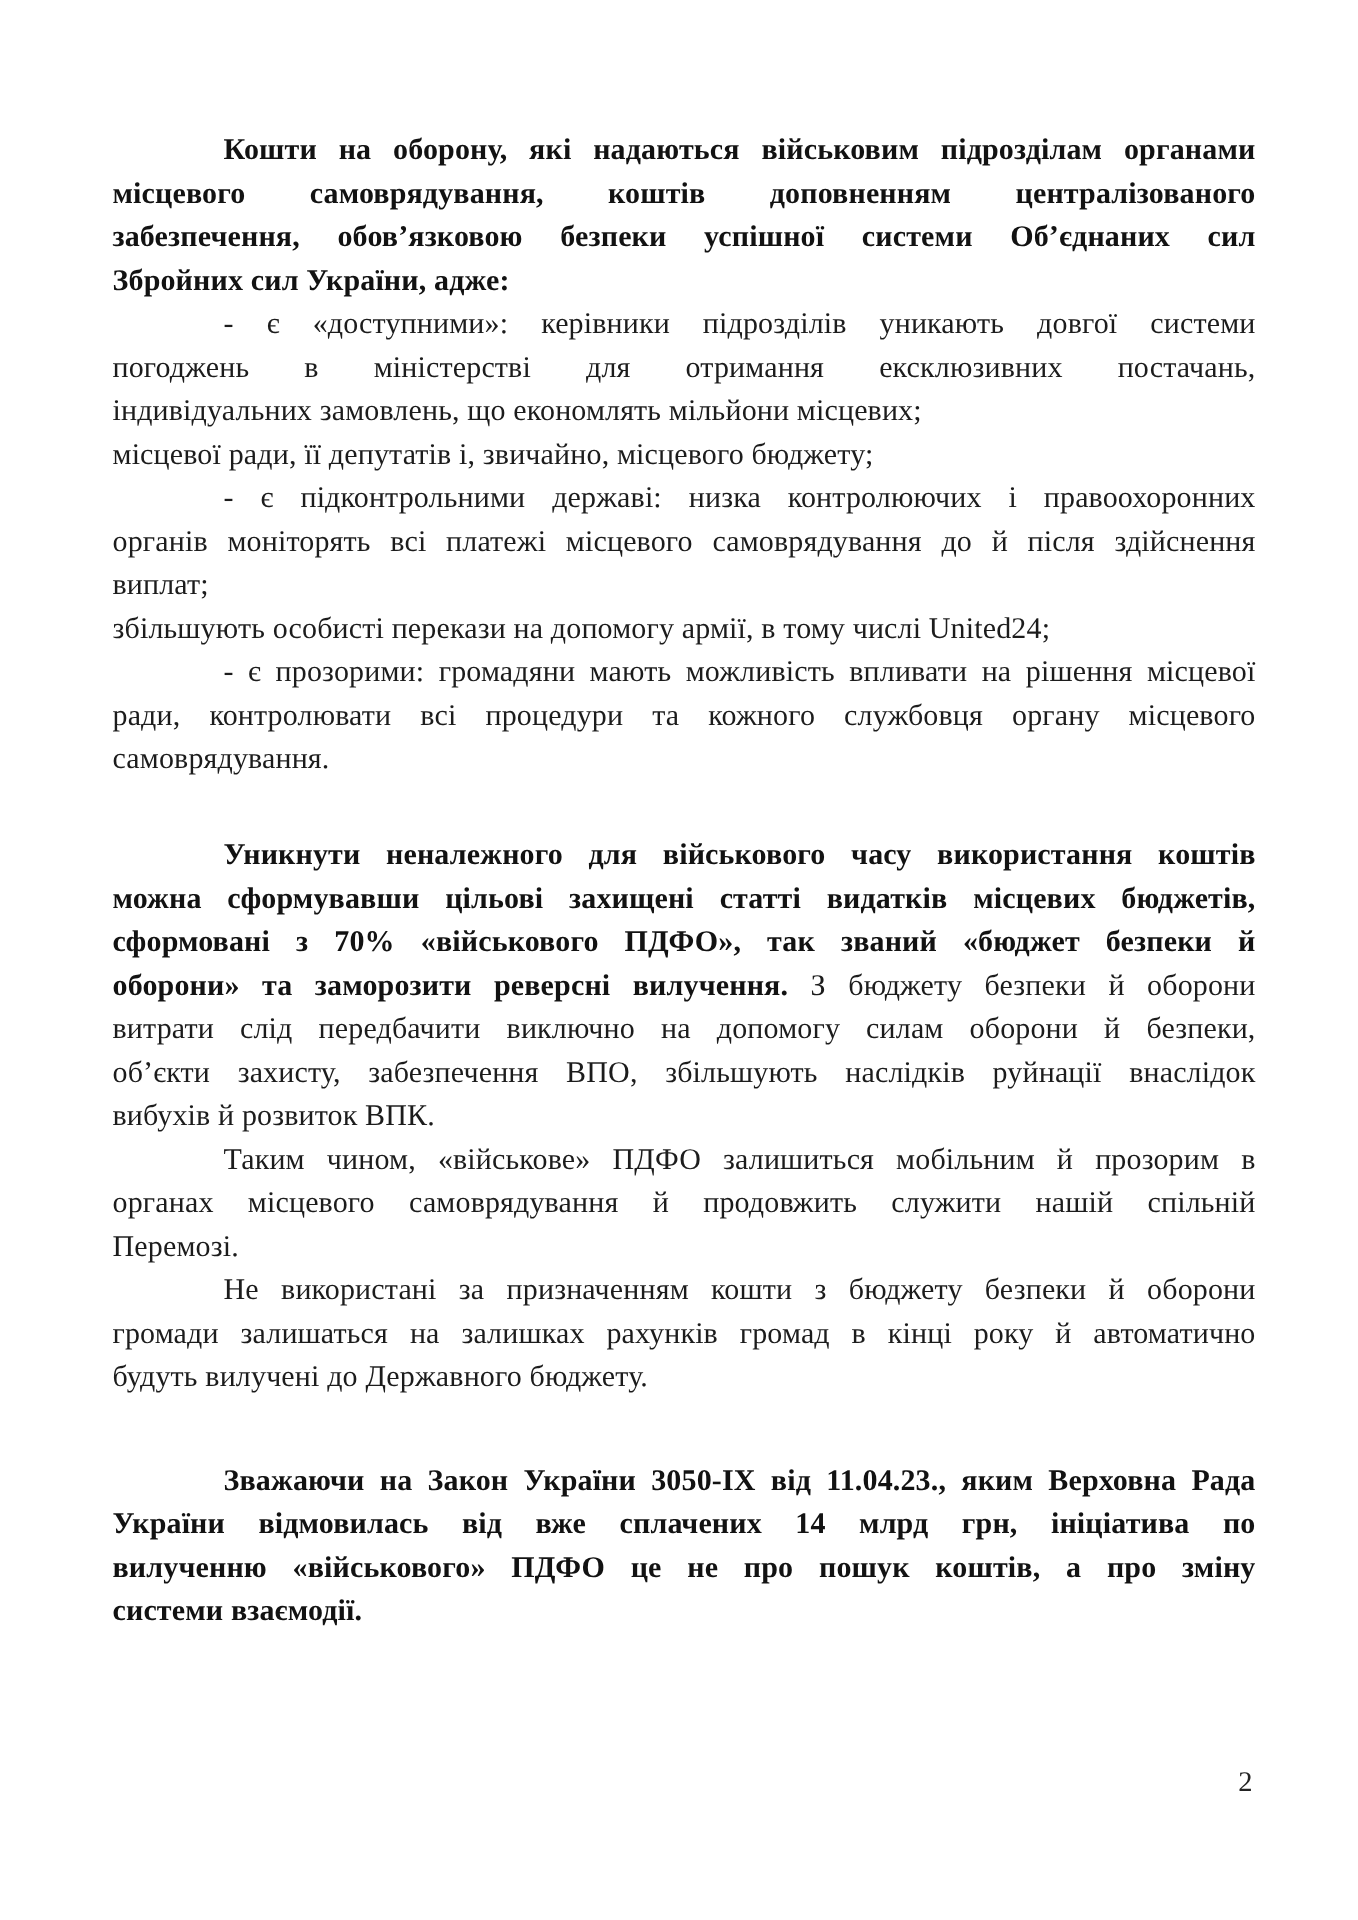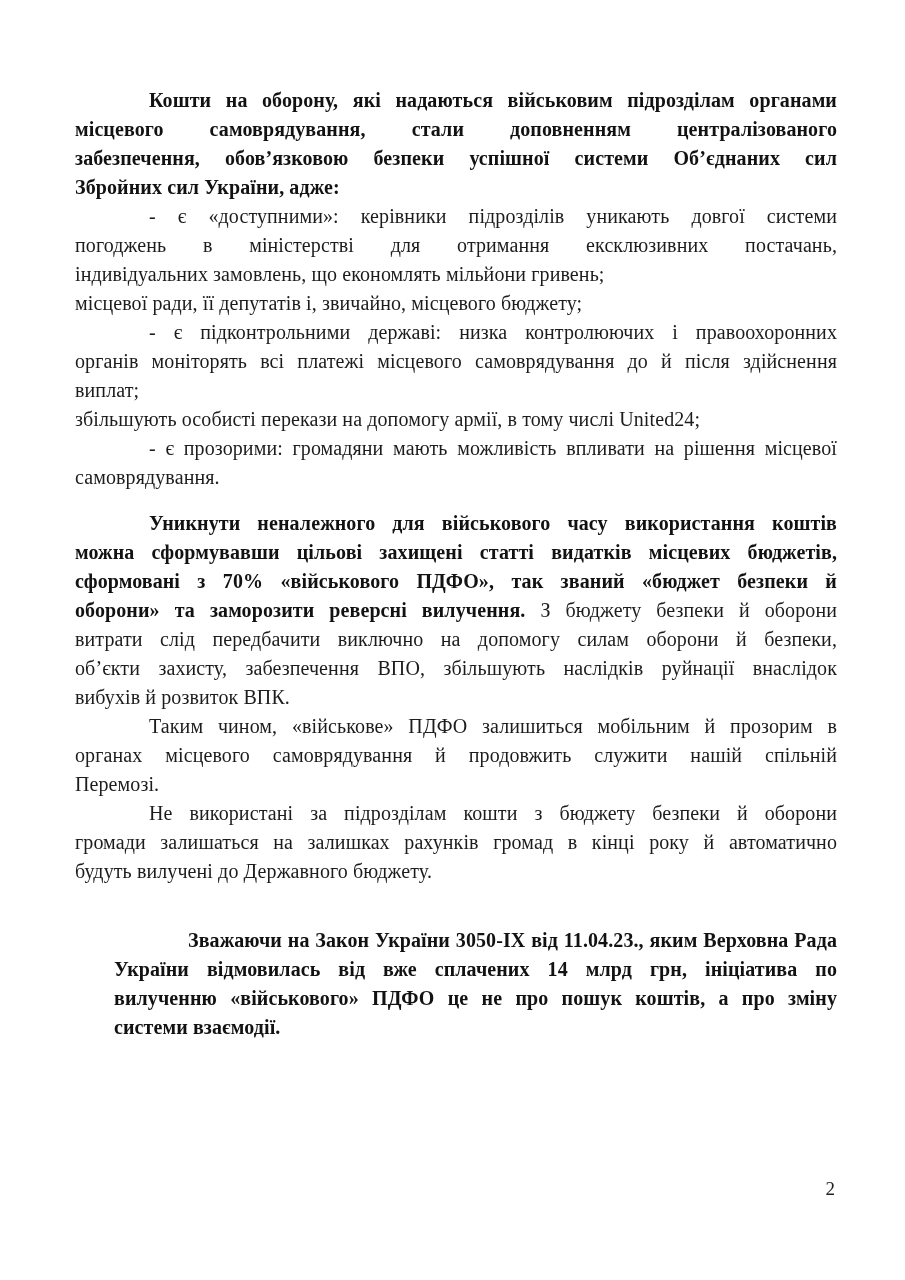--- a/index.html
+++ b/index.html
@@ -19,25 +19,24 @@
   .doc-body {
     position: absolute;
     top: 86px;
     left: 75px;
     width: 762px;
   }
   .para {
     margin: 0;
   }
   .para.gap {
-    margin-top: 17px;
+    margin-top: 35px;
   }
   .para.gap-lg {
     margin-top: 40px;
-    margin-left: 39px;
   }
   .line {
     font-size: 20px;
     line-height: 29px;
     text-align: justify;
     text-align-last: justify;
     letter-spacing: 0.1px;
   }
   .line.first {
     text-indent: 74px;
@@ -57,60 +56,61 @@
     color: #222222;
   }
 </style>
 </head>
 <body>
 
 <div class="page">
   <div class="doc-body">
       <div class="para">
         <div class="line first"><span class="seg bold">Кошти на оборону, які надаються військовим підрозділам органами</span></div>
-        <div class="line"><span class="seg bold">місцевого самоврядування, стали доповненням централізованого</span></div>
+        <div class="line"><span class="seg bold">місцевого самоврядування, коштів доповненням централізованого</span></div>
         <div class="line"><span class="seg bold">забезпечення, обов’язковою безпеки успішної системи Об’єднаних сил</span></div>
         <div class="line last"><span class="seg bold">Збройних сил України, адже:</span></div>
       </div>
       <div class="para">
         <div class="line first"><span class="seg">- є «доступними»: керівники підрозділів уникають довгої системи</span></div>
         <div class="line"><span class="seg">погоджень в міністерстві для отримання ексклюзивних постачань,</span></div>
-        <div class="line last"><span class="seg">індивідуальних замовлень, що економлять мільйони гривень;</span></div>
+        <div class="line last"><span class="seg">індивідуальних замовлень, що економлять мільйони місцевих;</span></div>
       </div>
       <div class="para">
         <div class="line last"><span class="seg">місцевої ради, її депутатів і, звичайно, місцевого бюджету;</span></div>
       </div>
       <div class="para">
         <div class="line first"><span class="seg">- є підконтрольними державі: низка контролюючих і правоохоронних</span></div>
         <div class="line"><span class="seg">органів моніторять всі платежі місцевого самоврядування до й після здійснення</span></div>
         <div class="line last"><span class="seg">виплат;</span></div>
       </div>
       <div class="para">
         <div class="line last"><span class="seg">збільшують особисті перекази на допомогу армії, в тому числі United24;</span></div>
       </div>
       <div class="para">
         <div class="line first"><span class="seg">- є прозорими: громадяни мають можливість впливати на рішення місцевої</span></div>
+        <div class="line"><span class="seg">ради, контролювати всі процедури та кожного службовця органу місцевого</span></div>
         <div class="line last"><span class="seg">самоврядування.</span></div>
       </div>
       <div class="para gap">
         <div class="line first"><span class="seg bold">Уникнути неналежного для військового часу використання коштів</span></div>
         <div class="line"><span class="seg bold">можна сформувавши цільові захищені статті видатків місцевих бюджетів,</span></div>
         <div class="line"><span class="seg bold">сформовані з 70% «військового ПДФО», так званий «бюджет безпеки й</span></div>
         <div class="line"><span class="seg bold">оборони» та заморозити реверсні вилучення.</span><span class="seg"> З бюджету безпеки й оборони</span></div>
         <div class="line"><span class="seg">витрати слід передбачити виключно на допомогу силам оборони й безпеки,</span></div>
         <div class="line"><span class="seg">об’єкти захисту, забезпечення ВПО, збільшують наслідків руйнації внаслідок</span></div>
         <div class="line last"><span class="seg">вибухів й розвиток ВПК.</span></div>
       </div>
       <div class="para">
         <div class="line first"><span class="seg">Таким чином, «військове» ПДФО залишиться мобільним й прозорим в</span></div>
         <div class="line"><span class="seg">органах місцевого самоврядування й продовжить служити нашій спільній</span></div>
         <div class="line last"><span class="seg">Перемозі.</span></div>
       </div>
       <div class="para">
-        <div class="line first"><span class="seg">Не використані за підрозділам кошти з бюджету безпеки й оборони</span></div>
+        <div class="line first"><span class="seg">Не використані за призначенням кошти з бюджету безпеки й оборони</span></div>
         <div class="line"><span class="seg">громади залишаться на залишках рахунків громад в кінці року й автоматично</span></div>
         <div class="line last"><span class="seg">будуть вилучені до Державного бюджету.</span></div>
       </div>
       <div class="para gap-lg">
         <div class="line first"><span class="seg bold">Зважаючи на Закон України 3050-IX від 11.04.23., яким Верховна Рада</span></div>
         <div class="line"><span class="seg bold">України відмовилась від вже сплачених 14 млрд грн, ініціатива по</span></div>
         <div class="line"><span class="seg bold">вилученню «військового» ПДФО це не про пошук коштів, а про зміну</span></div>
         <div class="line last"><span class="seg bold">системи взаємодії.</span></div>
       </div>
     </div>

